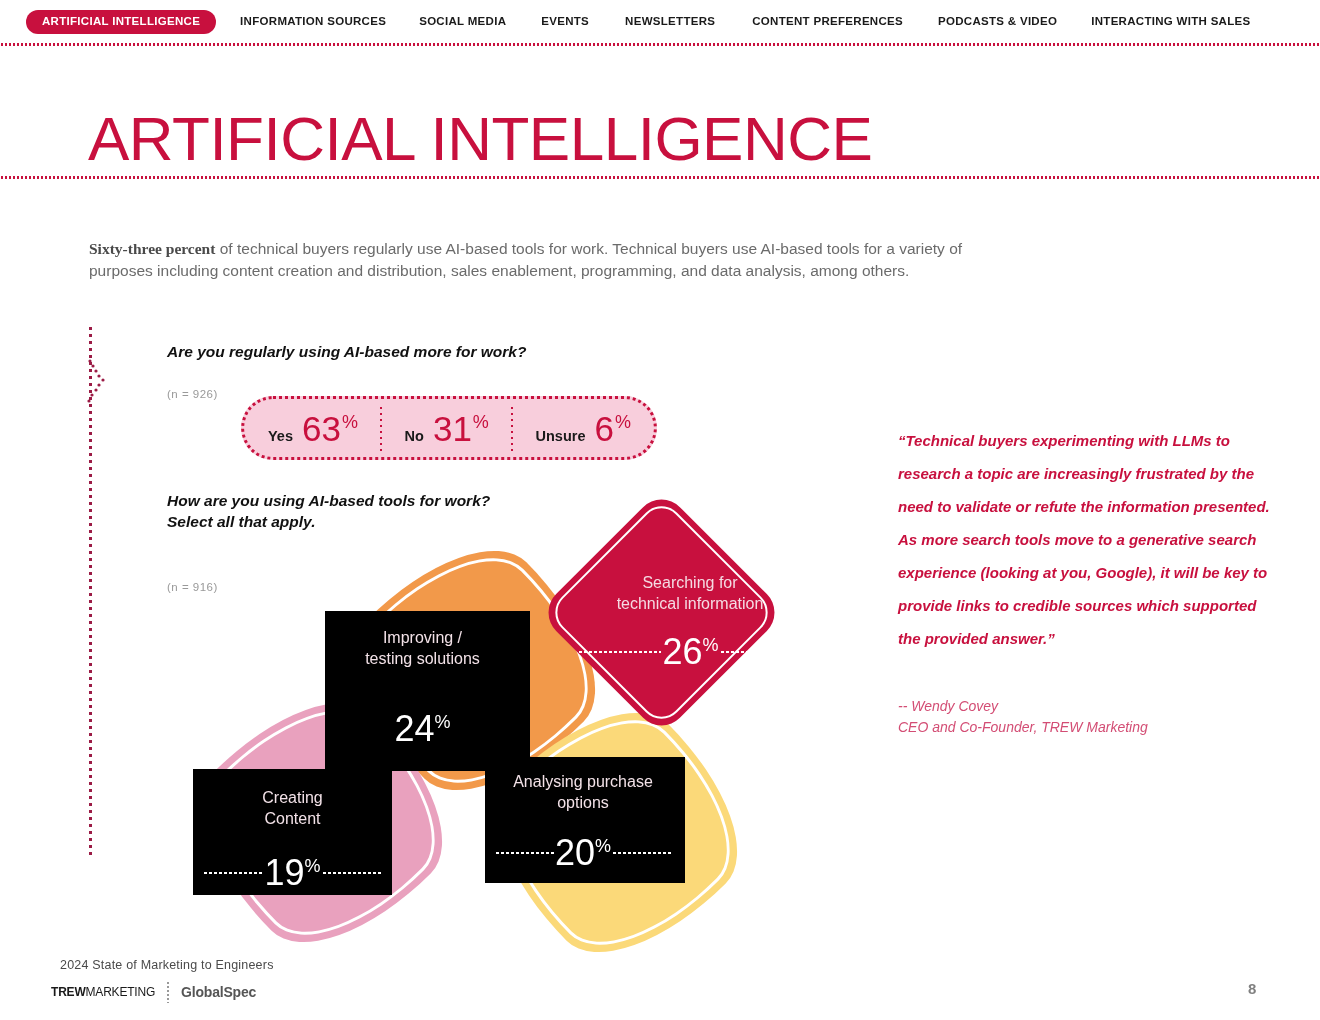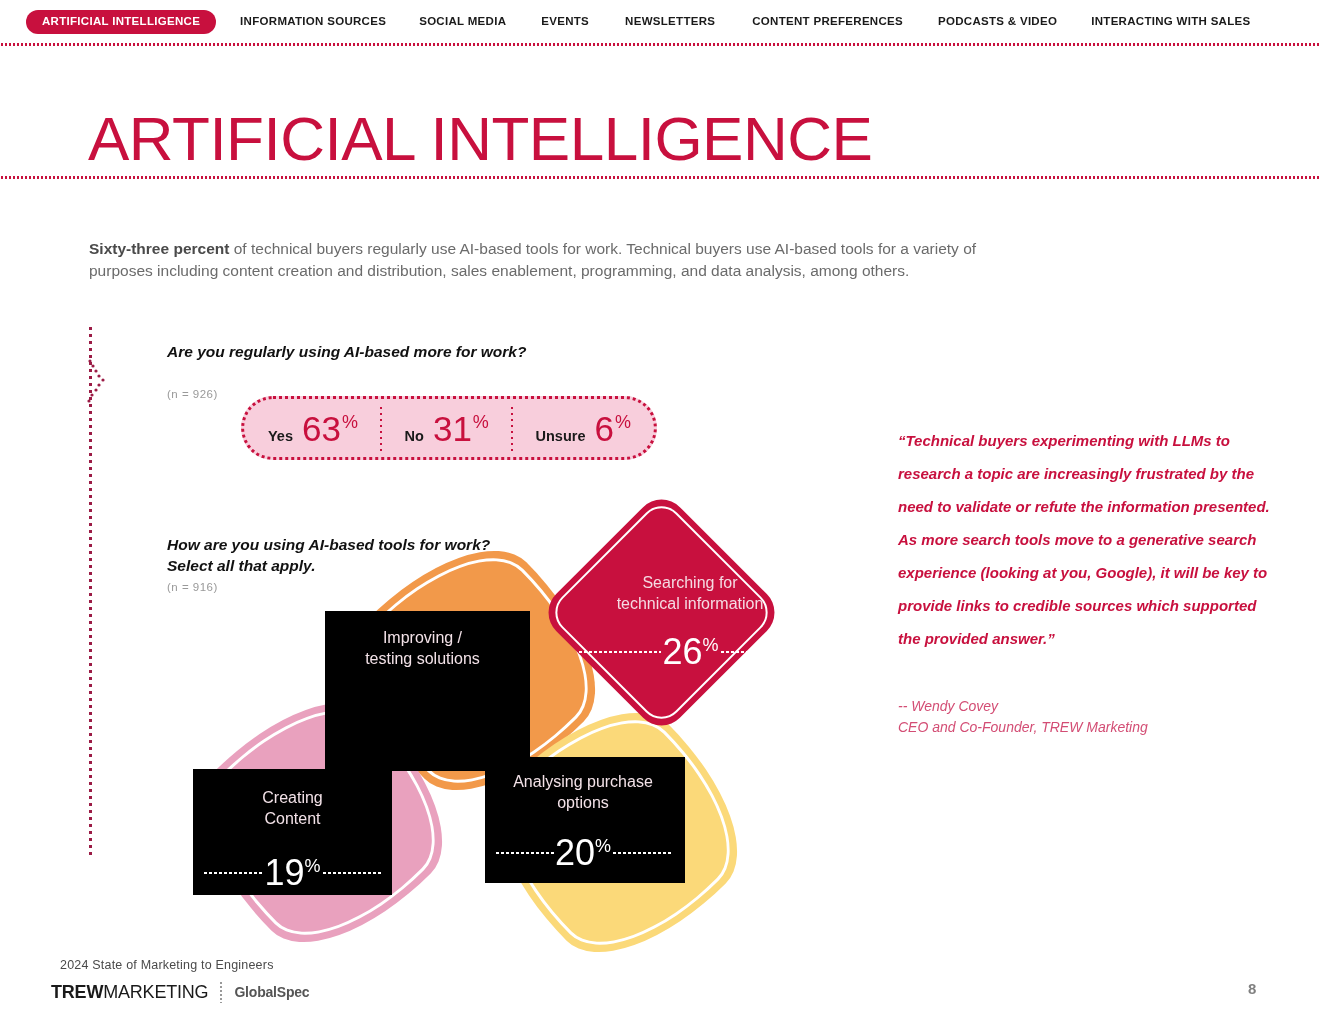--- a/index.html
+++ b/index.html
@@ -51,21 +51,21 @@
     letter-spacing:-0.5px;
     line-height:1;
     white-space:nowrap;
   }
 
   
   #intro {
     position:absolute; left:89px; top:238px; width:900px;
     font-size:15.5px; line-height:22px; color:#6b6b6b;
   }
-  #intro b { color:#4a4a4a; font-weight:bold; }
+  #intro b { color:#4a4a4a; font-weight:bold;font-family:Liberation Serif, serif; }
 
   
   #left-line {
     position:absolute; left:89px; top:325px; width:3px; height:530px;
     background-image: radial-gradient(circle, #9B1B45 0 45%, transparent 50%);
     background-size:3px 7px;
     background-repeat:repeat-y;
   }
   #left-arrow {
     position:absolute; left:86px; top:358px; width:30px; height:50px;
@@ -76,21 +76,21 @@
     position:absolute;
     font-size:15.5px; font-weight:bold; font-style:italic; color:#111;
     line-height:21px;
   }
   .q-n {
     position:absolute;
     font-size:11.5px; color:#999; letter-spacing:.5px;margin-top:20px;
   }
   #q1-title { left:167px; top:341px; }
   #q1-n     { left:167px; top:368px; }
-  #q2-title { left:167px; top:534px; }
+  #q2-title { left:167px; top:490px; }
   #q2-n     { left:167px; top:561px; }
 
   
   #pill {
     position:absolute; left:241px; top:396px; width:416px; height:64px;
     background:#F8CEDC;
     border-radius:41px;
     border:3px dotted #C8103E;
     display:flex; align-items:center; justify-content:space-between;
     padding:0 24px;
@@ -216,21 +216,21 @@
   
   #footer-title {
     position:absolute; left:60px; top:958px;
     font-size:12.5px; color:#4a4a4a; letter-spacing:.2px;
   }
   #logos {
     position:absolute; left:51px; top:981px;
     display:flex; align-items:center; gap:0;
   }
   .logo-trew {
-    font-size:18px; font-weight:bold; color:#1a1a1a; letter-spacing:-0.2px;
+    font-size:12px; font-weight:bold; color:#1a1a1a; letter-spacing:-0.2px;
     white-space:nowrap;
   }
   .logo-trew .light { font-weight:400; }
   .logo-sep {
     width:2px; height:22px; margin:0 12px;
     background-image: radial-gradient(circle, #999 0 45%, transparent 50%);
     background-size:2px 4px; background-repeat:repeat-y;
   }
   .logo-gs {
     font-size:14px; font-weight:bold; color:#555; letter-spacing:-0.2px;
@@ -331,20 +331,23 @@
 technical information</div>
 <div id="searching-pct">
   <span class="lbl-dash-l"></span>
   <span class="lbl-num"><span>26</span><span class="sup">%</span></span>
   <span class="lbl-dash-r"></span>
 </div>
 
 <div class="lblbox" id="box-improving">
   <div class="lbl-text">Improving /
 testing solutions</div>
+  <div class="lbl-pctwrap">
+    <span class="lbl-num"><span>24</span><span class="sup">%</span></span>
+  </div>
 </div>
 
 <div class="lblbox" id="box-creating">
   <div class="lbl-text">Creating
 Content</div>
   <div class="lbl-pctwrap">
     <span class="lbl-dash-l"></span>
     <span class="lbl-num"><span>19</span><span class="sup">%</span></span>
     <span class="lbl-dash-r"></span>
   </div>

